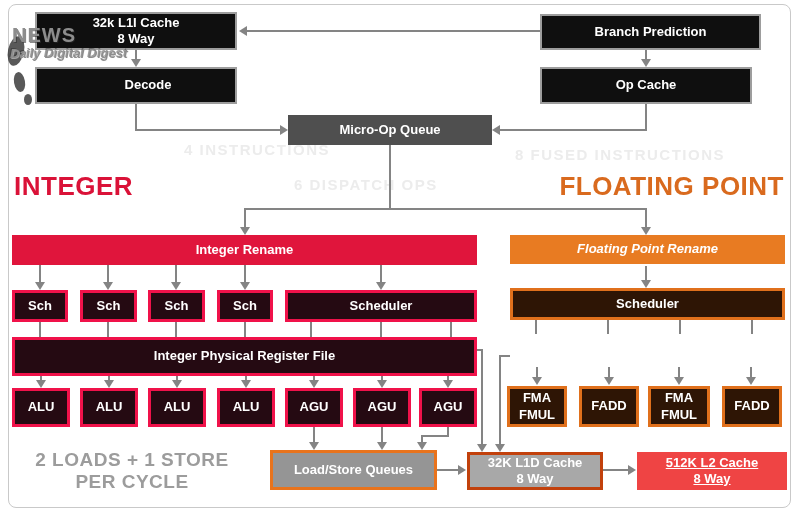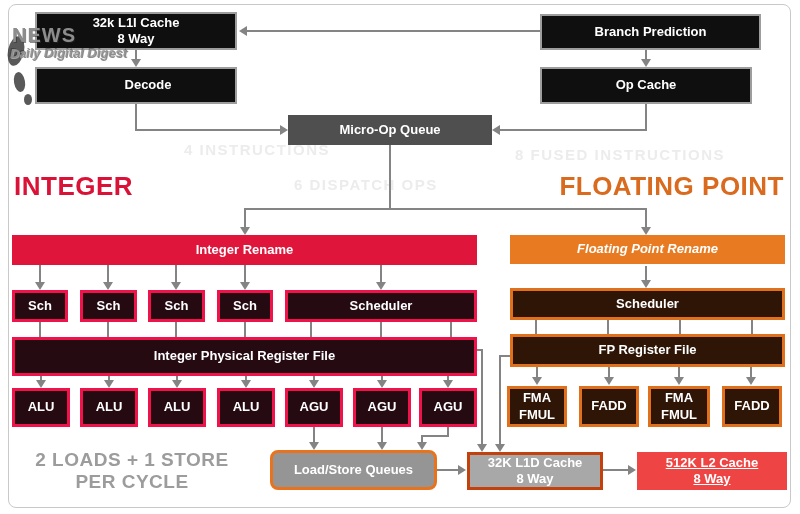--- a/index.html
+++ b/index.html
@@ -216,43 +216,40 @@
   <div class="box reddark" style="left:419px; top:388px; width:58px; height:39px;">
     <span>AGU</span>
   </div>
 
   <div class="box orgfill" style="left:510px; top:235px; width:275px; height:29px;font-style:italic;">
     <span>Floating Point Rename</span>
   </div>
   <div class="box orgdark" style="left:510px; top:288px; width:275px; height:32px;">
     <span>Scheduler</span>
   </div>
-  <div class="box orgdark" style="left:510px; top:334px; width:275px; height:33px;">
-    <span>FP Register File</span>
-  </div>
   <div class="box orgdark" style="left:507px; top:386px; width:60px; height:41px;">
     <span>FMA</span>
     <span>FMUL</span>
   </div>
   <div class="box orgdark" style="left:579px; top:386px; width:60px; height:41px;">
     <span>FADD</span>
   </div>
   <div class="box orgdark" style="left:648px; top:386px; width:62px; height:41px;">
     <span>FMA</span>
     <span>FMUL</span>
   </div>
   <div class="box orgdark" style="left:722px; top:386px; width:60px; height:41px;">
     <span>FADD</span>
   </div>
 
   <div class="mem-note">
     <div>2 LOADS + 1 STORE</div>
     <div>PER CYCLE</div>
   </div>
-  <div class="box lsqbox" style="left:270px; top:450px; width:167px; height:40px;border-radius:8px;">
+  <div class="box lsqbox" style="left:270px; top:450px; width:167px; height:40px;">
     <span>Load/Store Queues</span>
   </div>
   <div class="box l1dbox" style="left:467px; top:452px; width:136px; height:38px;">
     <span>32K L1D Cache</span>
     <span>8 Way</span>
   </div>
   <div class="box l2box" style="left:637px; top:452px; width:150px; height:38px;">
     <span>512K L2 Cache</span>
     <span>8 Way</span>
   </div>

